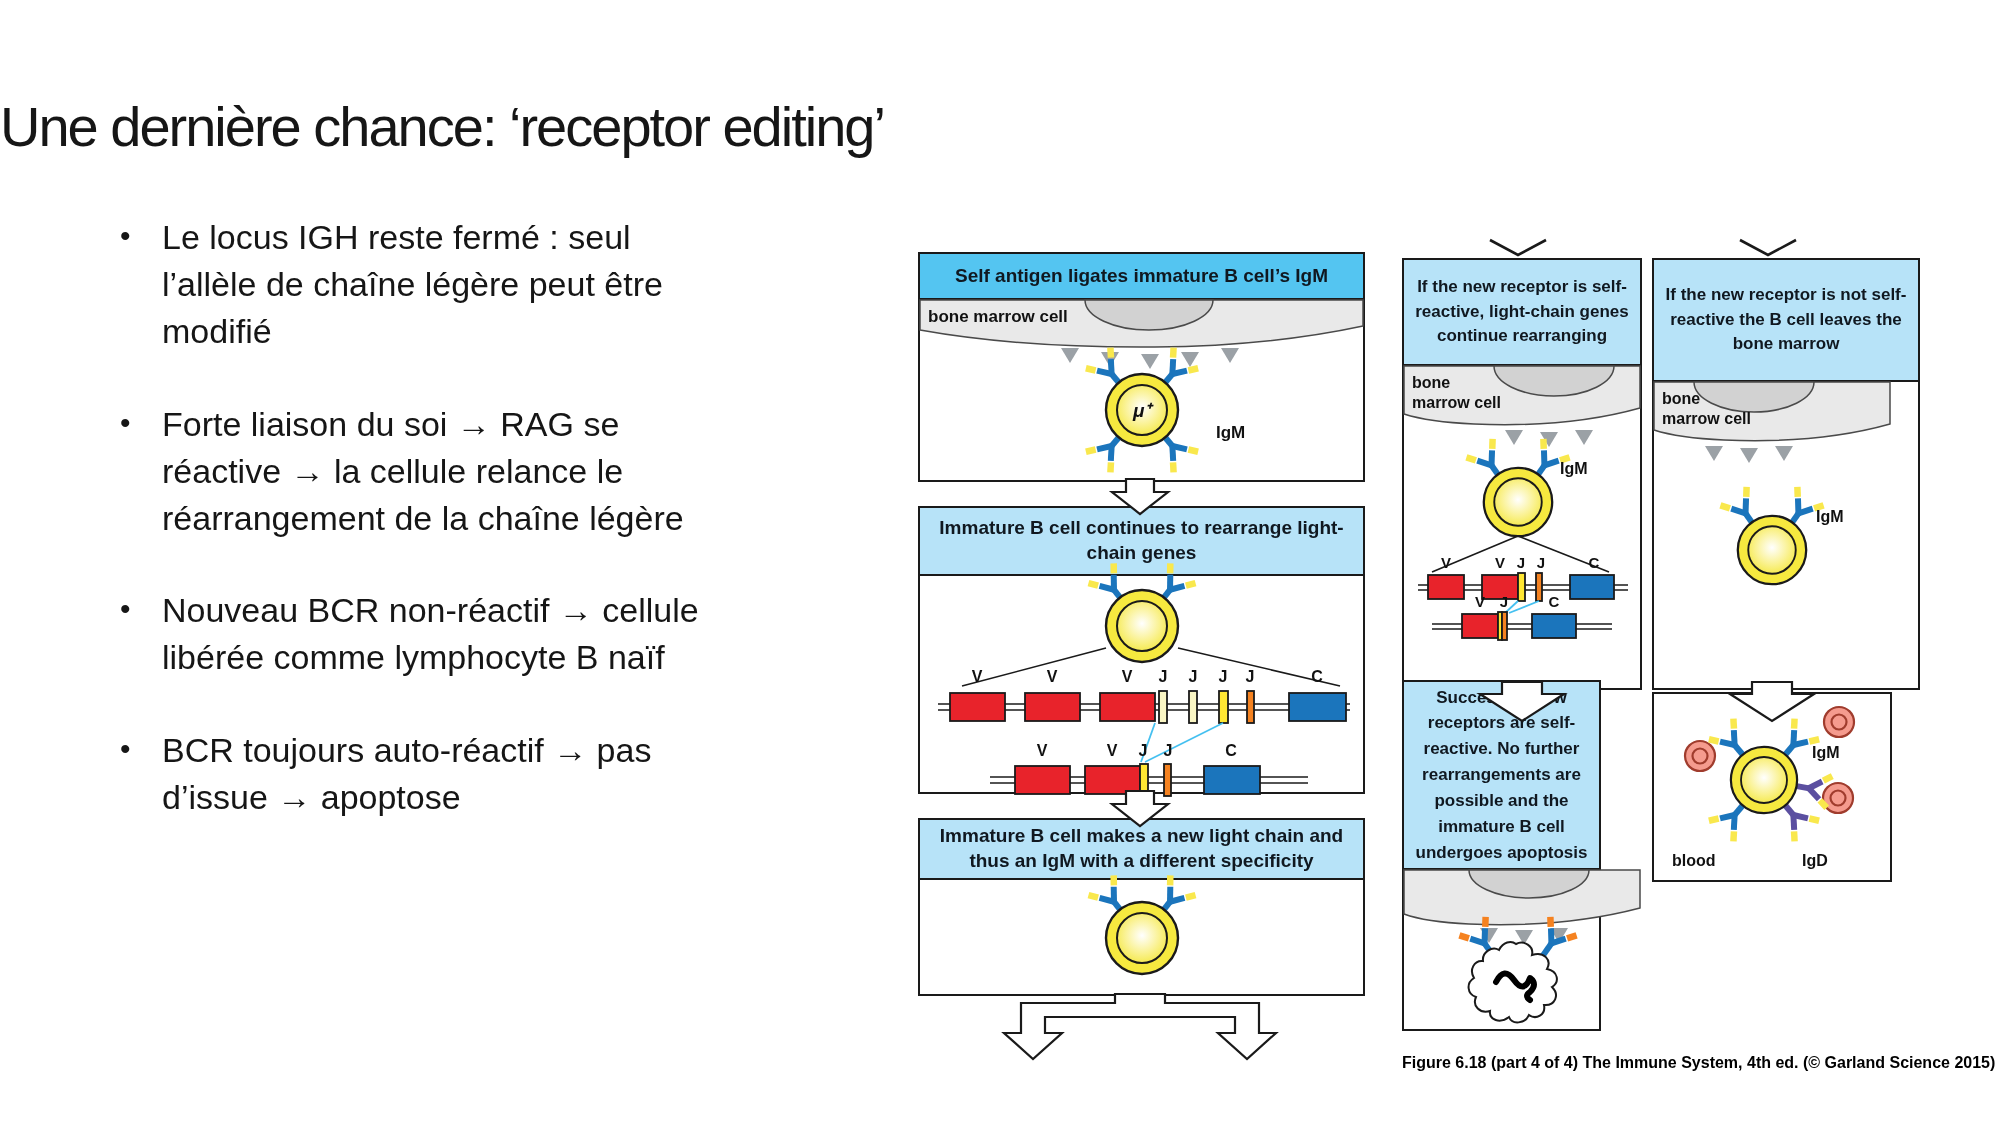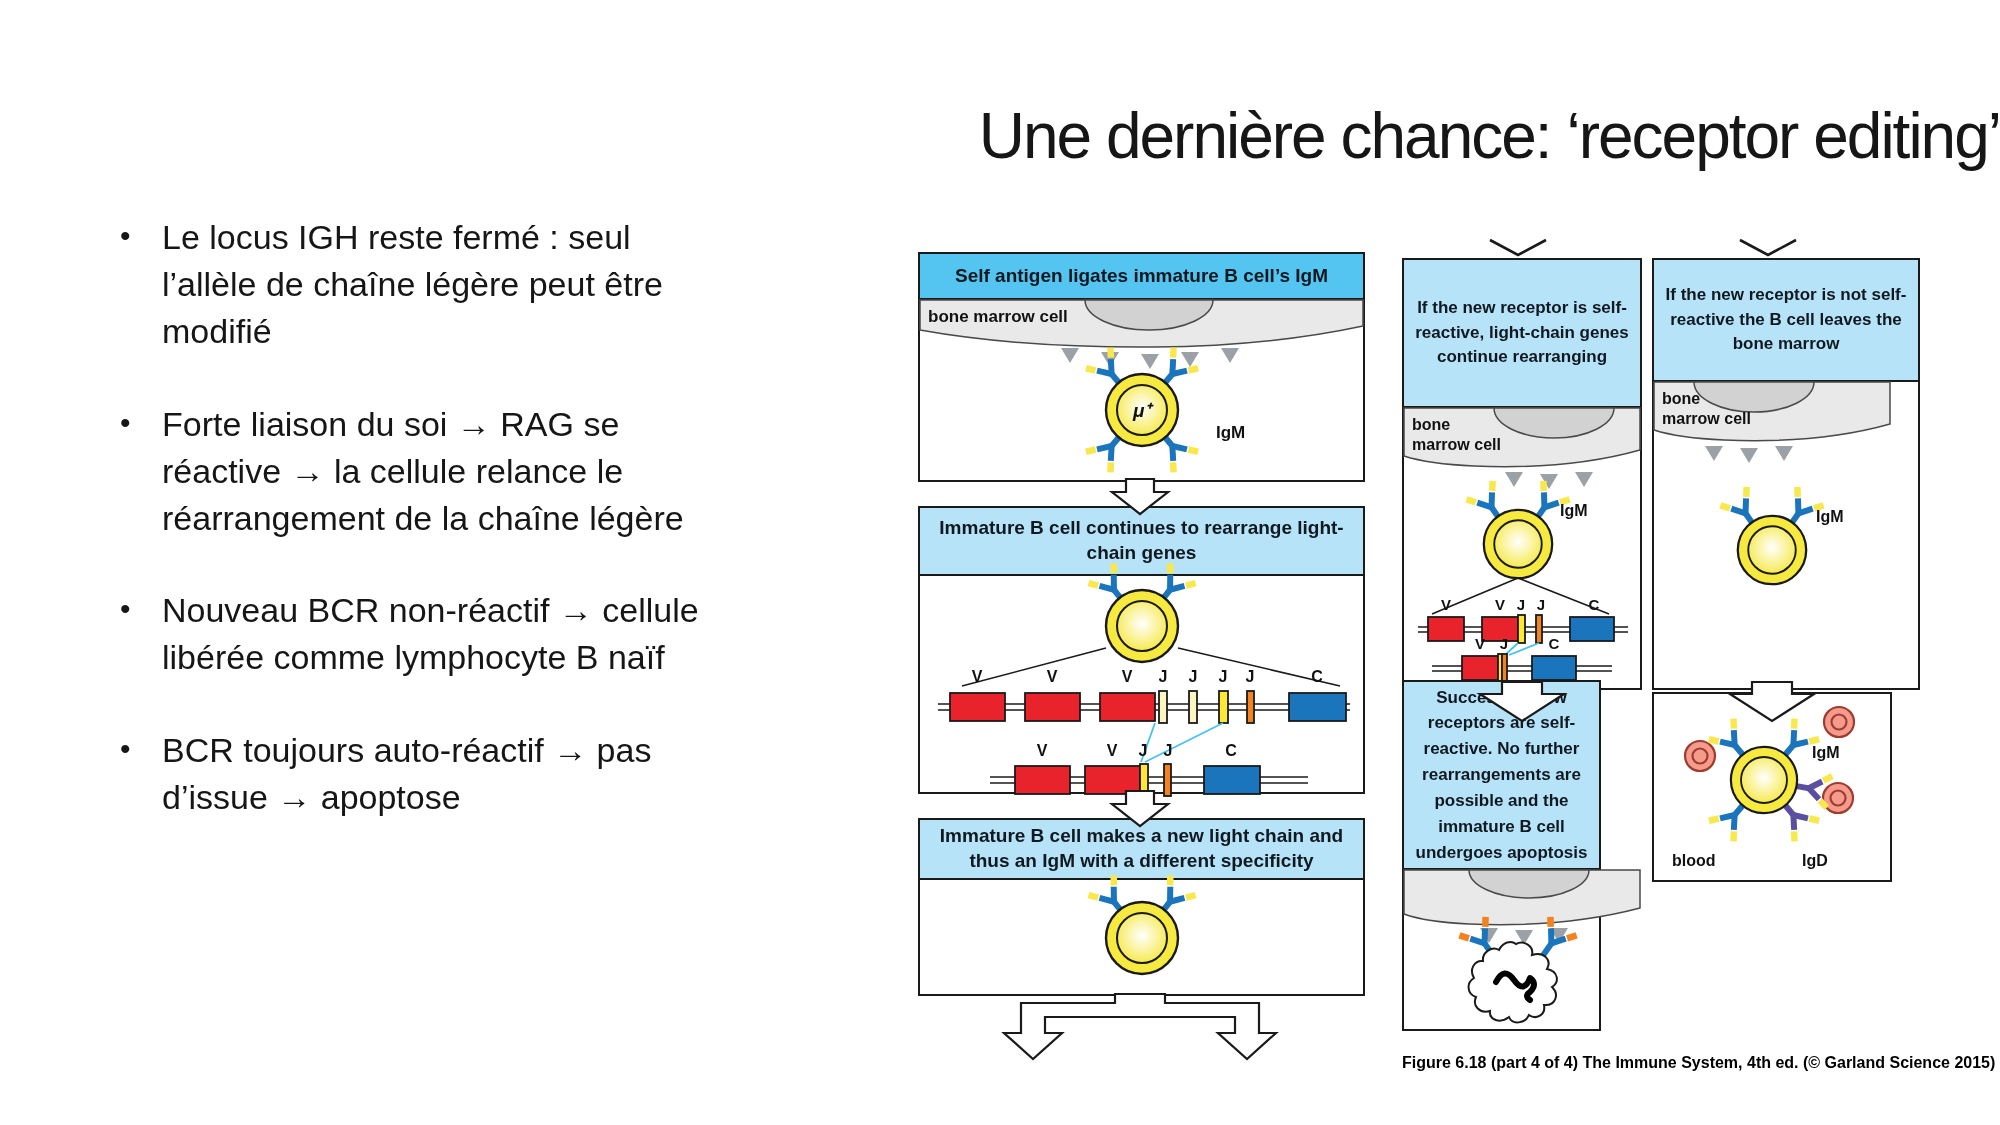--- a/index.html
+++ b/index.html
@@ -1,19 +1,19 @@
 <!DOCTYPE html>
 <html style="--header_bright: #54C5F1; --header_light: #B7E3F8; --stroma_light: #E9E9E9; --stroma_dome: #D2D2D2; --stroma_stroke: #4A4A4A; --antigen_gray: #9BA1A6; --cell_yellow: #F6E93F; --receptor_blue: #1B75BC; --receptor_tip: #F9E84D; --igd_purple: #5B4FA0; --apop_orange: #F58220; --rbc_fill: #F59B8E; --rbc_stroke: #A03C2D; --gene_red: #E8232B; --gene_pale_yellow: #FAF6C4; --gene_yellow: #FFE733; --gene_orange: #F58220; --gene_blue: #1B75BC; --connector_blue: #45C0F0;"><head>
 <meta charset="utf-8">
 <style>
   html,body{margin:0;padding:0;background:#fff;}
   .slide{position:relative;width:2000px;height:1125px;background:#fff;overflow:hidden;
          font-family:"Liberation Sans",sans-serif;color:#111;}
-  .title{position:absolute;top:56px;left:0;width:100%;text-align:right;
-         font-size:64px;font-weight:400;letter-spacing:-2px;color:#161616;}
+  .title{position:absolute;top:56px;left:0;width:100%;text-align:left;
+         font-size:56px;font-weight:400;letter-spacing:-2px;color:#161616;}
   .bullets{position:absolute;left:116px;top:214px;width:612px;list-style:none;margin:0;padding:0;}
   .bullets li{position:relative;font-size:34px;line-height:1.38;margin-bottom:46px;padding-left:46px;color:#161616;}
   .bullets li::before{content:"•";position:absolute;left:4px;top:1px;font-size:30px;}
   .figure{position:absolute;left:918px;top:238px;width:980px;height:846px;}
   .panel{position:absolute;border:2px solid #1a1a1a;background:#fff;box-sizing:border-box;}
   .phead{display:flex;align-items:center;justify-content:center;text-align:center;
          background:var(--header_light,#B7E3F8);border-bottom:2px solid #1a1a1a;
          font-weight:bold;padding:2px 8px;box-sizing:border-box;color:#101820;}
   .phead.bright{background:var(--header_bright,#54C5F1);}
   .h19{font-size:19px;line-height:1.3;}
@@ -198,21 +198,21 @@
     </svg>
 
     <svg class="flowarrow" style="left:570px;top:0" width="60" height="20">
       <polyline class="chev" points="2,2 30,17 58,2"></polyline>
     </svg>
     <svg class="flowarrow" style="left:820px;top:0" width="60" height="20">
       <polyline class="chev" points="2,2 30,17 58,2"></polyline>
     </svg>
 
     <div class="panel" style="left:484px;top:20px;width:240px;height:432px">
-      <div class="phead h17" style="height:148px">If the new receptor is self-reactive, light-chain genes continue rearranging</div>
+      <div class="phead h17" style="height:106px">If the new receptor is self-reactive, light-chain genes continue rearranging</div>
       <svg class="pbody" width="236" height="306" viewBox="0 0 236 306">
         <path class="band" d="M0,0 H236 V42 Q165,62 70,58 Q25,56 0,48 Z"></path>
         <path class="dome" d="M90,0 A60,30 0 0 0 210,0 Z"></path>
         <text class="lbl t16" x="8" y="22">bone</text>
         <text class="lbl t16" x="8" y="42">marrow cell</text>
         <g>
           <use href="#tri" transform="translate(110,64)"></use>
           <use href="#tri" transform="translate(145,66)"></use>
           <use href="#tri" transform="translate(180,64)"></use>
         </g>

